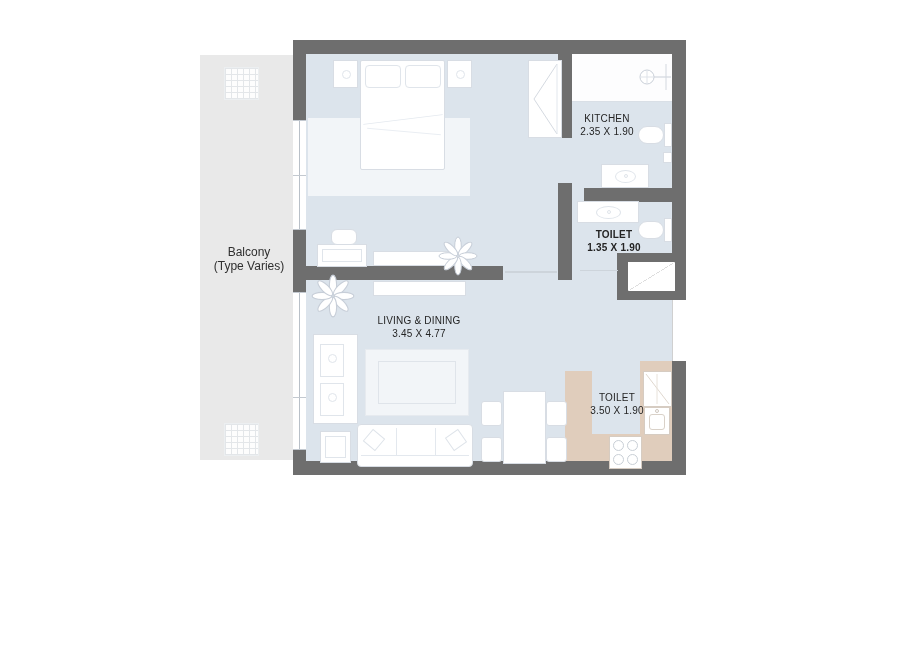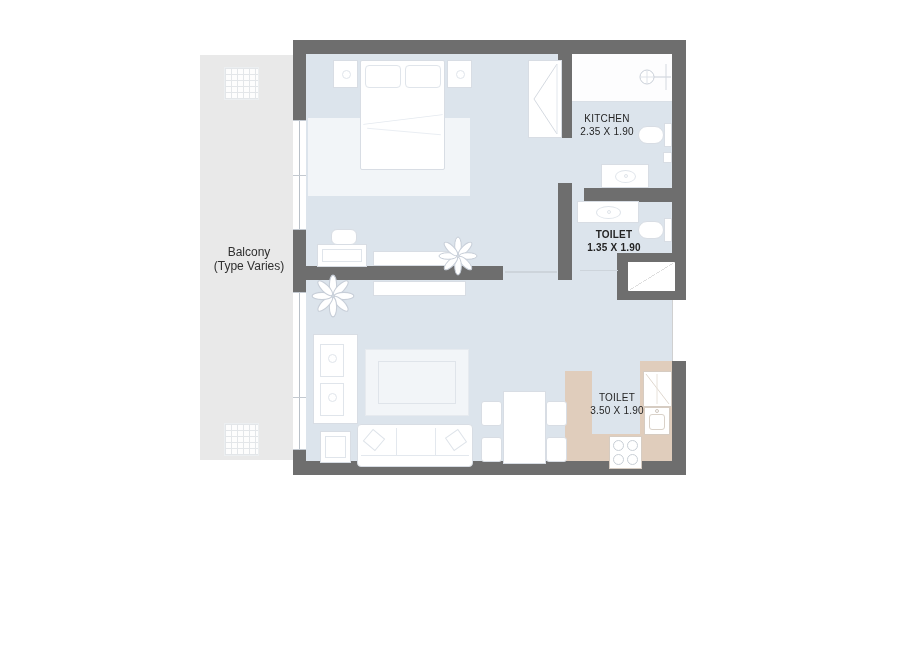--- a/index.html
+++ b/index.html
@@ -200,20 +200,24 @@
   <div class="abs furn" style="left:664px;top:218px;width:8px;height:24px;"></div>
 
   <div class="abs room-label" style="left:557px;top:112px;width:100px;">
     <div>KITCHEN</div>
     <div>2.35 X 1.90</div>
   </div>
   <div class="abs room-label" style="left:564px;top:228px;width:100px;font-weight:bold;">
     <div>TOILET</div>
     <div>1.35 X 1.90</div>
   </div>
+  <div class="abs room-label" style="left:339px;top:314px;width:160px;">
+    <div>LIVING &amp; DINING</div>
+    <div>3.45 X 4.77</div>
+  </div>
   <div class="abs room-label" style="left:572px;top:391px;width:90px;">
     <div>TOILET</div>
     <div>3.50 X 1.90</div>
   </div>
   <div class="abs balcony-label" style="left:199px;top:245px;width:100px;">
     <div>Balcony</div>
     <div>(Type Varies)</div>
   </div>
 
 

